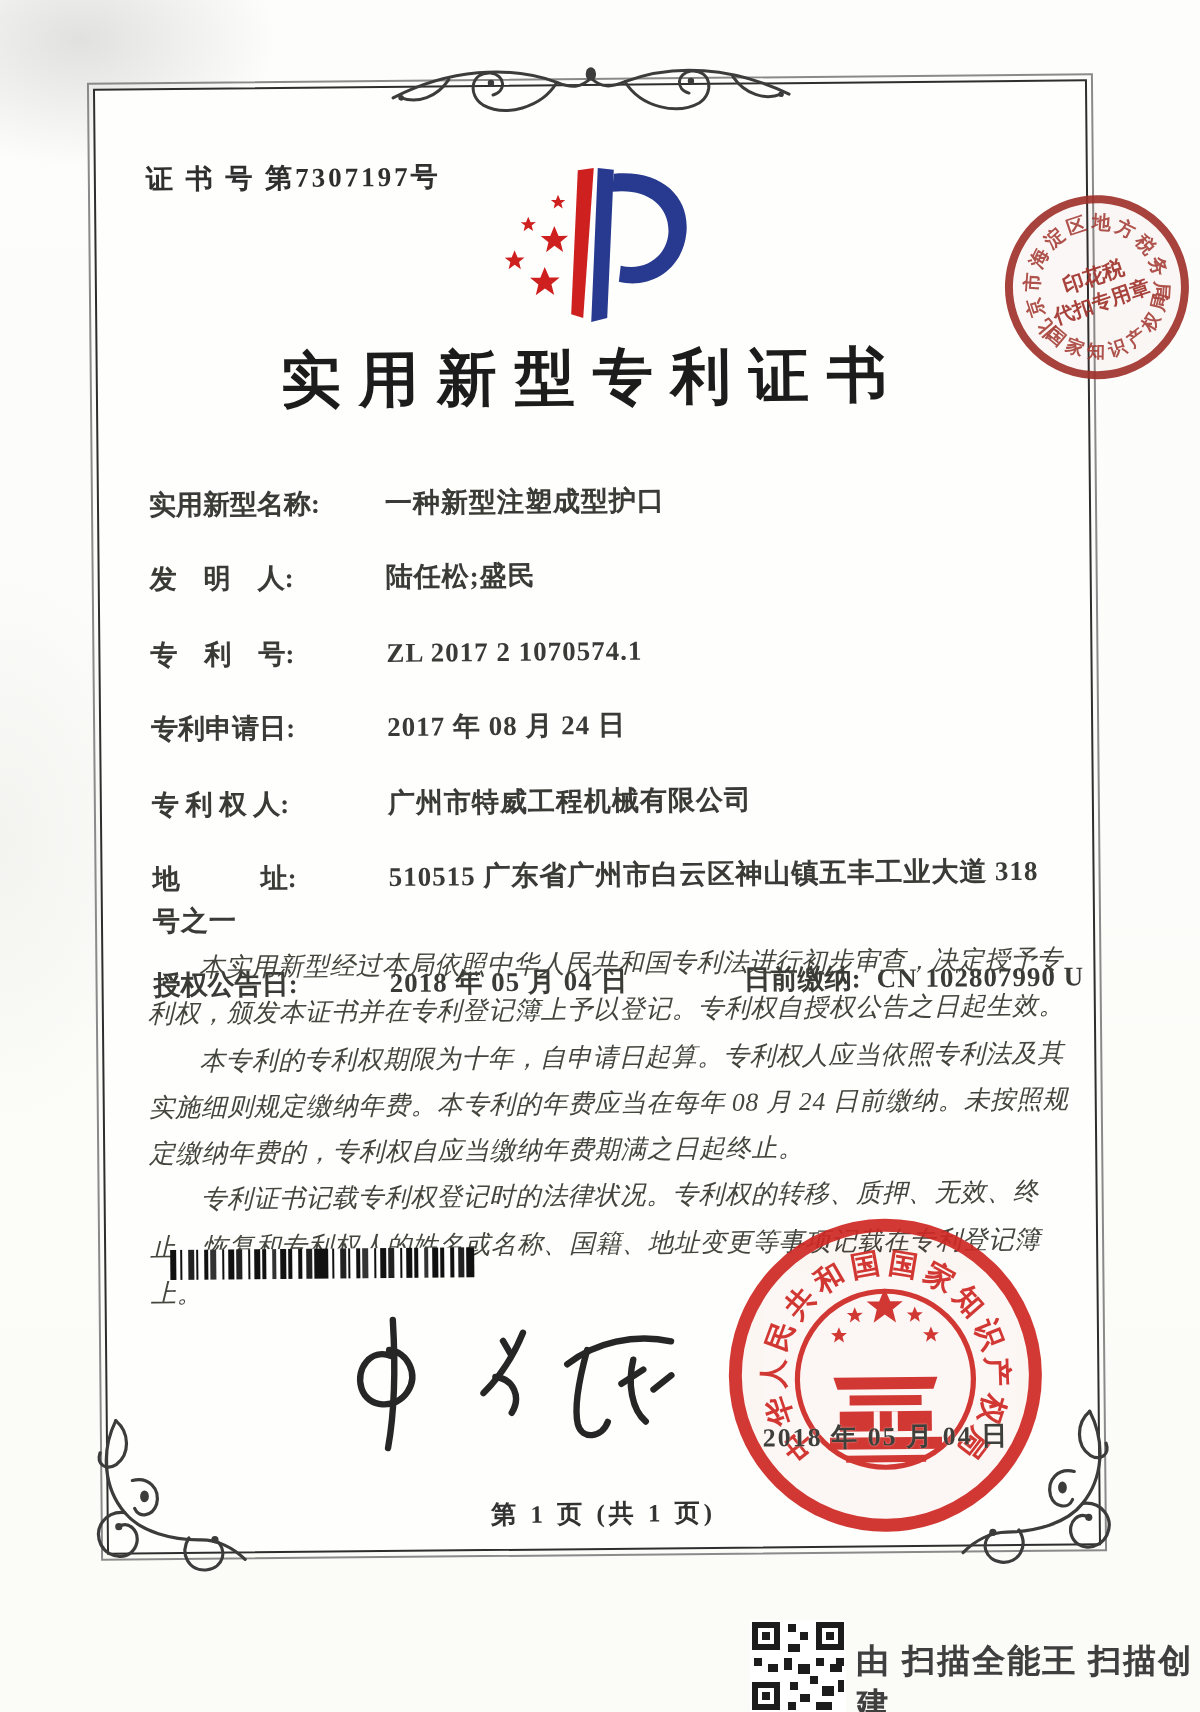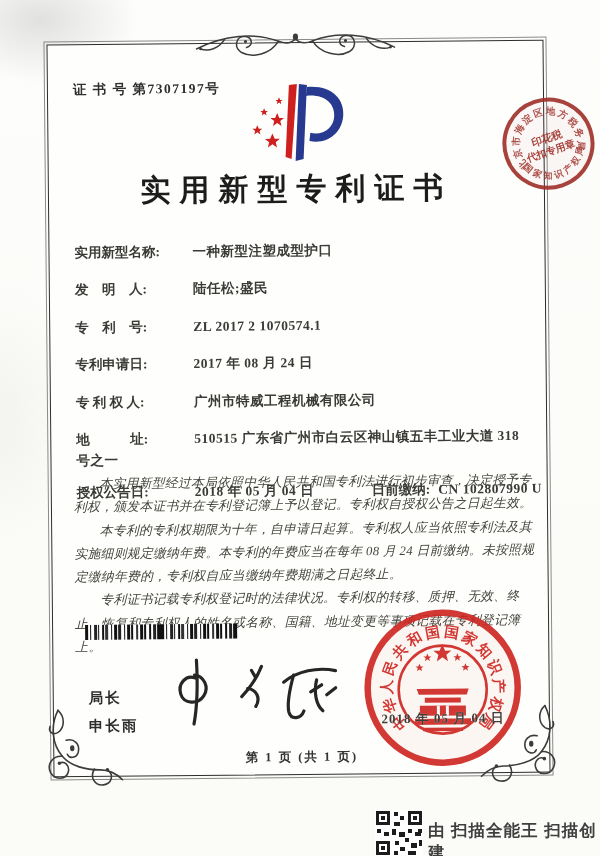--- a/index.html
+++ b/index.html
@@ -190,24 +190,20 @@
     </div>
 
     <div class="paras">
       <p>本实用新型经过本局依照中华人民共和国专利法进行初步审查，决定授予专利权，颁发本证书并在专利登记簿上予以登记。专利权自授权公告之日起生效。</p>
       <p>本专利的专利权期限为十年，自申请日起算。专利权人应当依照专利法及其实施细则规定缴纳年费。本专利的年费应当在每年 08 月 24 日前缴纳。未按照规定缴纳年费的，专利权自应当缴纳年费期满之日起终止。</p>
       <p>专利证书记载专利权登记时的法律状况。专利权的转移、质押、无效、终止、恢复和专利权人的姓名或名称、国籍、地址变更等事项记载在专利登记簿上。</p>
     </div>
 
     <div class="barcode"></div>
 
-    <div class="director">
-      <div>局长</div>
-      <div>申长雨</div>
-    </div>
 
     <svg class="signature" width="195" height="92" viewBox="0 0 195 92">
       <g stroke="#262626" stroke-width="3.2" fill="none" stroke-linecap="round" stroke-linejoin="round">
         <path d="M30,30 C20,26 12,36 15,46 C18,56 32,57 38,48 C44,39 38,28 29,27"></path>
         <path d="M31,12 C32,32 32,55 28,76"></path>
         <path d="M86,23 l4,7"></path>
         <path d="M96,19 C91,31 84,41 76,49"></path>
         <path d="M82,41 C91,42 95,51 90,59"></path>
         <path d="M118,35 C132,24 152,20 170,24"></path>
         <path d="M128,28 C124,42 121,56 123,65 C125,73 135,72 138,64"></path>

